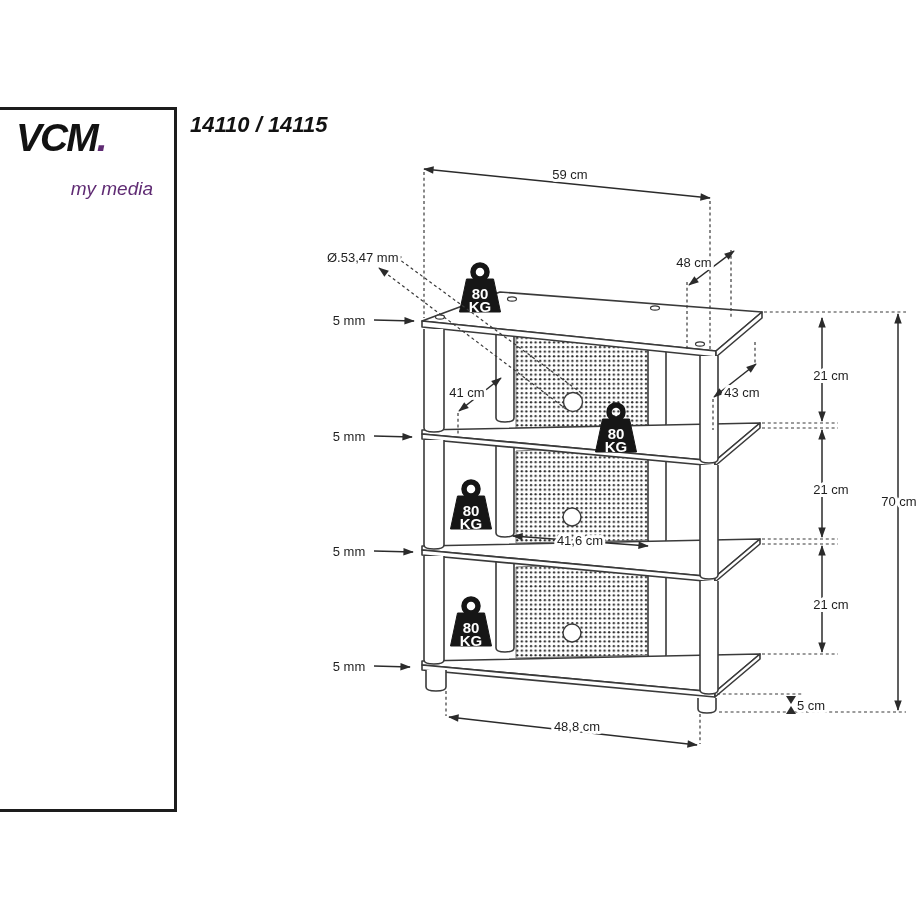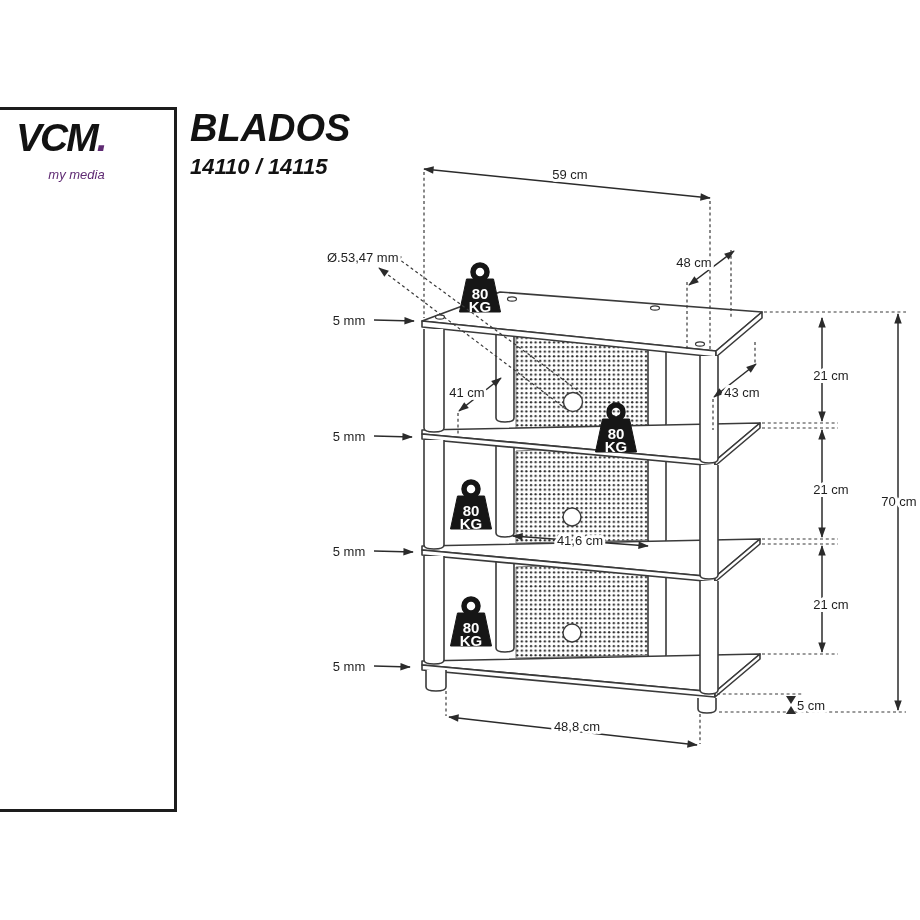--- a/index.html
+++ b/index.html
@@ -5,22 +5,22 @@
   html,body{margin:0;padding:0;background:#fff;}
   #stage{position:relative;width:920px;height:920px;background:#ffffff;overflow:hidden;
          font-family:"Liberation Sans",sans-serif;}
   #drawing{position:absolute;left:0;top:0;}
   
   .logo-box{position:absolute;left:-3px;top:107px;width:180px;height:705px;
             border:3px solid #1d1d1d;background:#fff;box-sizing:border-box;}
   .brand{position:absolute;left:16px;top:6px;font-size:39px;font-weight:bold;
          font-style:italic;letter-spacing:-2px;color:#121212;white-space:nowrap;}
   .brand .dot{color:#5f2b73;}
-  .tagline{position:absolute;left:0;top:57px;width:153px;text-align:center;
-           font-size:13px;font-style:italic;color:#5f2b73;}
+  .tagline{position:absolute;left:0;top:68px;width:153px;text-align:right;
+           font-size:19px;font-style:italic;color:#5f2b73;}
   .title-block{position:absolute;left:190px;top:108px;color:#121212;}
   .product-name{font-size:38px;font-weight:bold;font-style:italic;letter-spacing:0px;line-height:1.1;}
   .product-models{font-size:22px;font-weight:bold;font-style:italic;margin-top:4px;letter-spacing:0px;}
   .face{fill:#ffffff;stroke:#3a3a3a;stroke-width:1.6;stroke-linejoin:round;}
   .leg{fill:#ffffff;stroke:#3a3a3a;stroke-width:1.6;}
   .dash{stroke:#3a3a3a;stroke-width:1.2;fill:none;stroke-dasharray:3 2.8;}
   .dim{stroke:#2b2b2b;stroke-width:1.5;fill:none;}
   .lbl{font-family:"Liberation Sans",sans-serif;font-size:13px;fill:#1f1f1f;
        paint-order:stroke;stroke:#ffffff;stroke-width:6px;stroke-linejoin:round;}
   .wtxt{font-family:"Liberation Sans",sans-serif;font-size:15px;font-weight:bold;fill:#ffffff;}
@@ -185,17 +185,16 @@
     <text class="lbl" x="797" y="710" text-anchor="start">5 cm</text>
   </g>
 </svg>
 
 <div class="logo-box">
   <div class="brand"><span>VCM</span><span class="dot">.</span></div>
   <div class="tagline">my media</div>
 </div>
 
 <div class="title-block">
-  <div class="product-name">BLADOS</div>
   <div class="product-models">14110 / 14115</div>
 </div>
 
 </div>
 
 </body></html>

